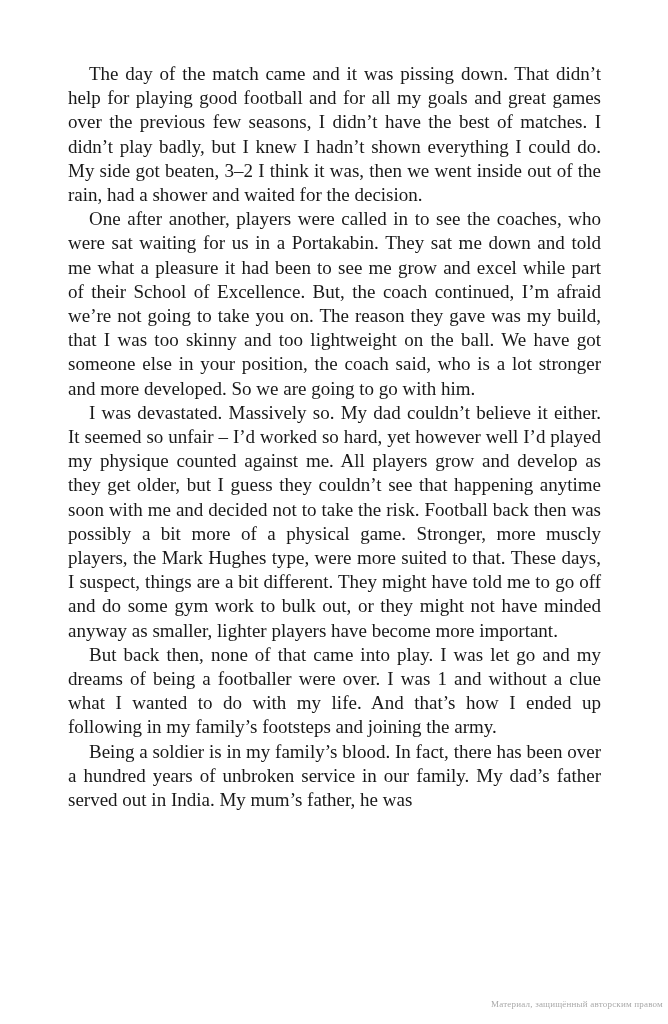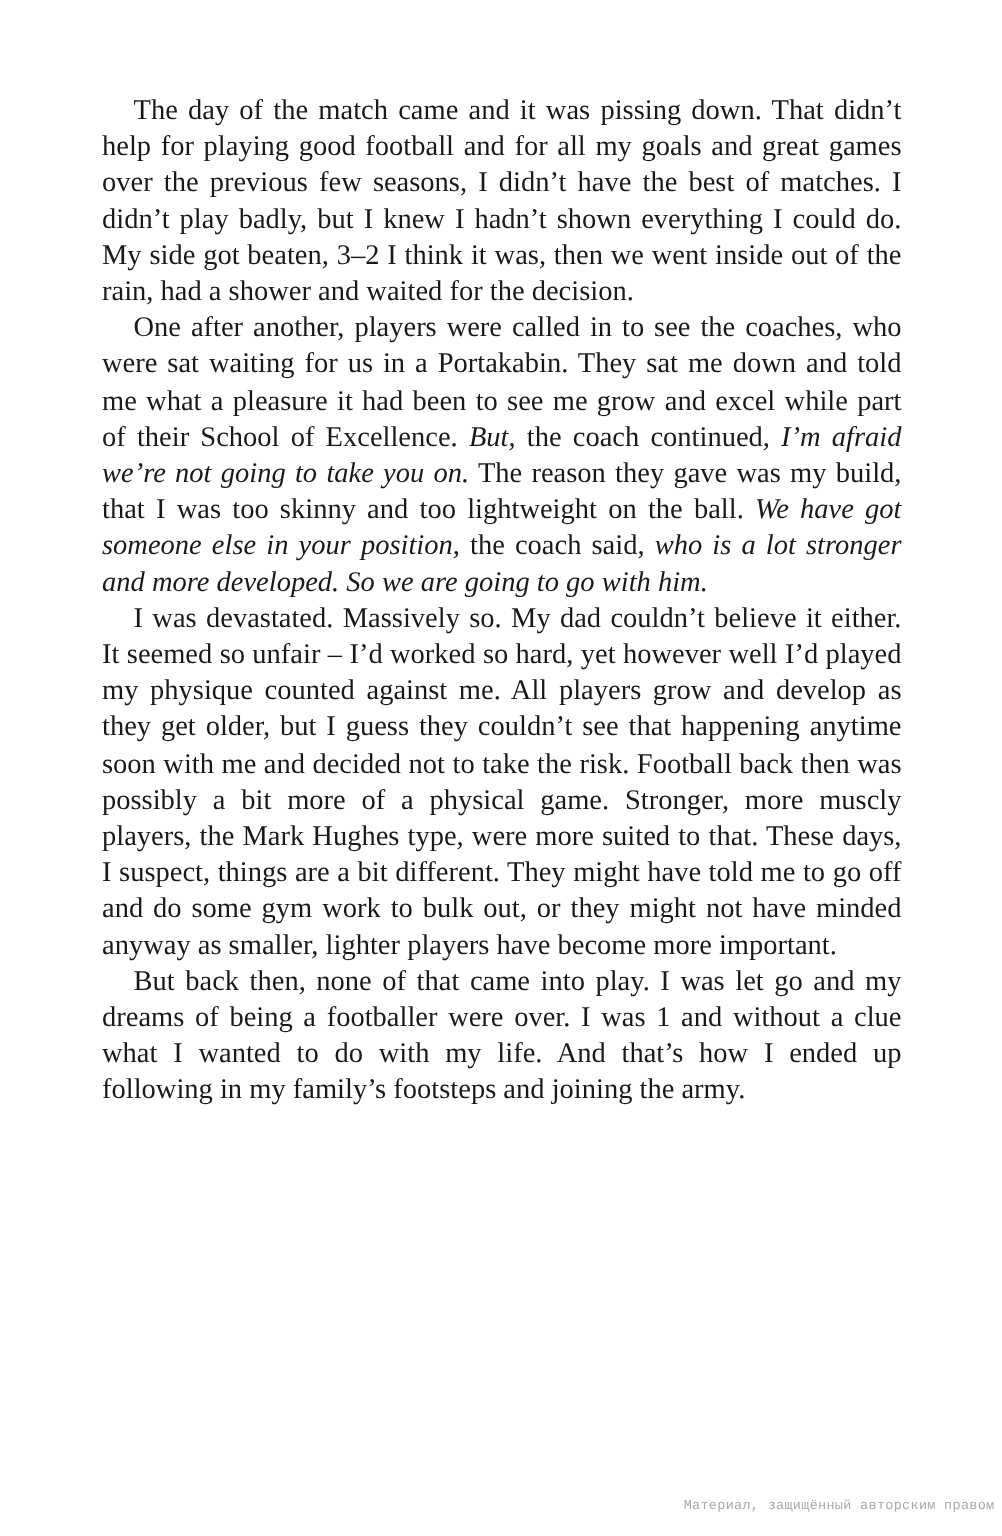--- a/index.html
+++ b/index.html
@@ -26,37 +26,37 @@
     line-height: 24.2px;
     text-align: justify;
     text-justify: inter-word;
   }
   .text-block p {
     margin: 0;
     padding: 0;
     text-indent: 21px;
   }
   .text-block .seg-italic {
-    font-style: italic;
   }
   .watermark {
     position: absolute;
     right: 17px;
     bottom: 15px;
-    font-family: Liberation Mono, monospace;
+    font-family: Liberation Serif, serif;
     font-size: 9px;
     letter-spacing: 0.2px;
     color: #a9a9a9;
     margin-left: 33px;
   }
 </style>
 </head>
 <body>
 
 <div class="page">
   <div class="text-block">
       <p><span>The day of the match came and it was pissing down. That didn’t help for playing good football and for all my goals and great games over the previous few seasons, I didn’t have the best of matches. I didn’t play badly, but I knew I hadn’t shown everything I could do. My side got beaten, 3–2 I think it was, then we went inside out of the rain, had a shower and waited for the decision.</span></p>
       <p><span>One after another, players were called in to see the coaches, who were sat waiting for us in a Portakabin. They sat me down and told me what a pleasure it had been to see me grow and excel while part of their School of Excellence. </span><span class="seg-italic">But</span><span>, the coach continued, </span><span class="seg-italic">I’m afraid we’re not going to take you on.</span><span> The reason they gave was my build, that I was too skinny and too lightweight on the ball. </span><span class="seg-italic">We have got someone else in your position</span><span>, the coach said, </span><span class="seg-italic">who is a lot stronger and more developed. So we are going to go with him.</span></p>
       <p><span>I was devastated. Massively so. My dad couldn’t believe it either. It seemed so unfair – I’d worked so hard, yet however well I’d played my physique counted against me. All players grow and develop as they get older, but I guess they couldn’t see that happening anytime soon with me and decided not to take the risk. Football back then was possibly a bit more of a physical game. Stronger, more muscly players, the Mark Hughes type, were more suited to that. These days, I suspect, things are a bit different. They might have told me to go off and do some gym work to bulk out, or they might not have minded anyway as smaller, lighter players have become more important.</span></p>
       <p><span>But back then, none of that came into play. I was let go and my dreams of being a footballer were over. I was 1 and without a clue what I wanted to do with my life. And that’s how I ended up following in my family’s footsteps and joining the army.</span></p>
+      <p><span>Being a soldier is in my family’s blood. In fact, there has been over a hundred years of unbroken service in our family. My dad’s father served out in India. My mum’s father, he was</span></p>
     </div>
   <div class="watermark">Материал, защищённый авторским правом</div>
 </div>
 
 </body></html>

